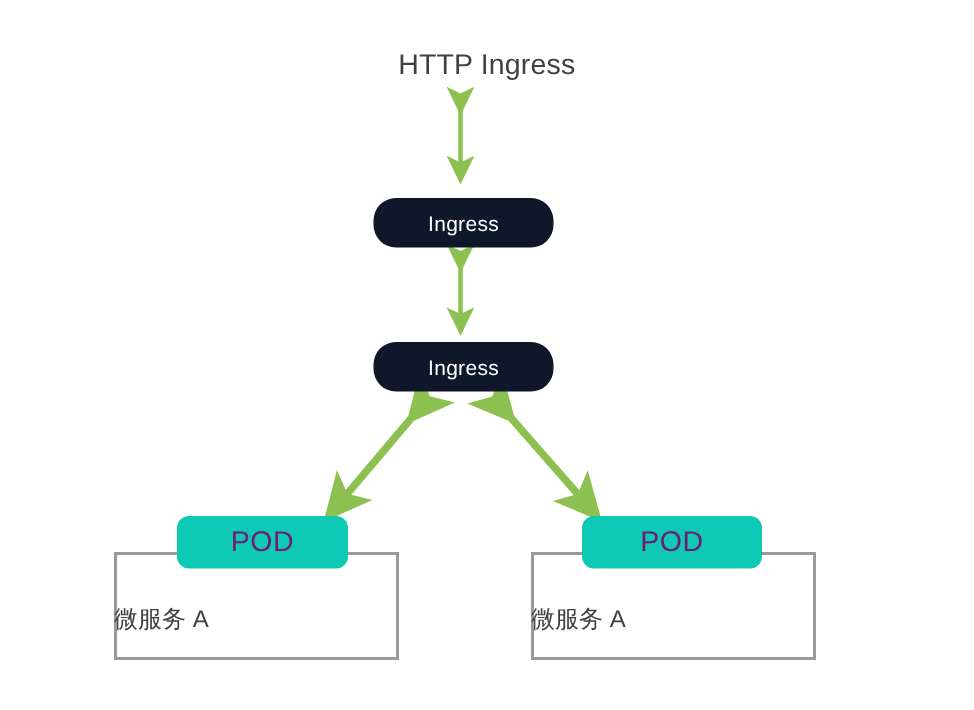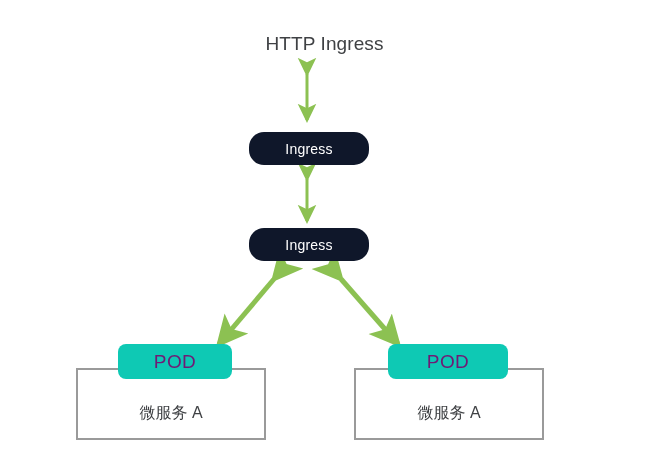--- a/index.html
+++ b/index.html
@@ -54,21 +54,21 @@
     border: 2px solid #9a9a9a;
     background: #ffffff;
     box-sizing: border-box;
   }
   #svc-box-left  { left: 76px;  top: 368px; }
   #svc-box-right { left: 354px; top: 368px; }
 
   .svc-label {
     position: absolute;
     width: 190px;
-    text-align: center;
+    text-align: left;
     font-size: 16px;
     color: #3f4144;
     white-space: nowrap;
   }
   #svc-label-left  { left: 76px;  top: 403px; }
   #svc-label-right { left: 354px; top: 403px; }
 
   
   .node-teal {
     position: absolute;

